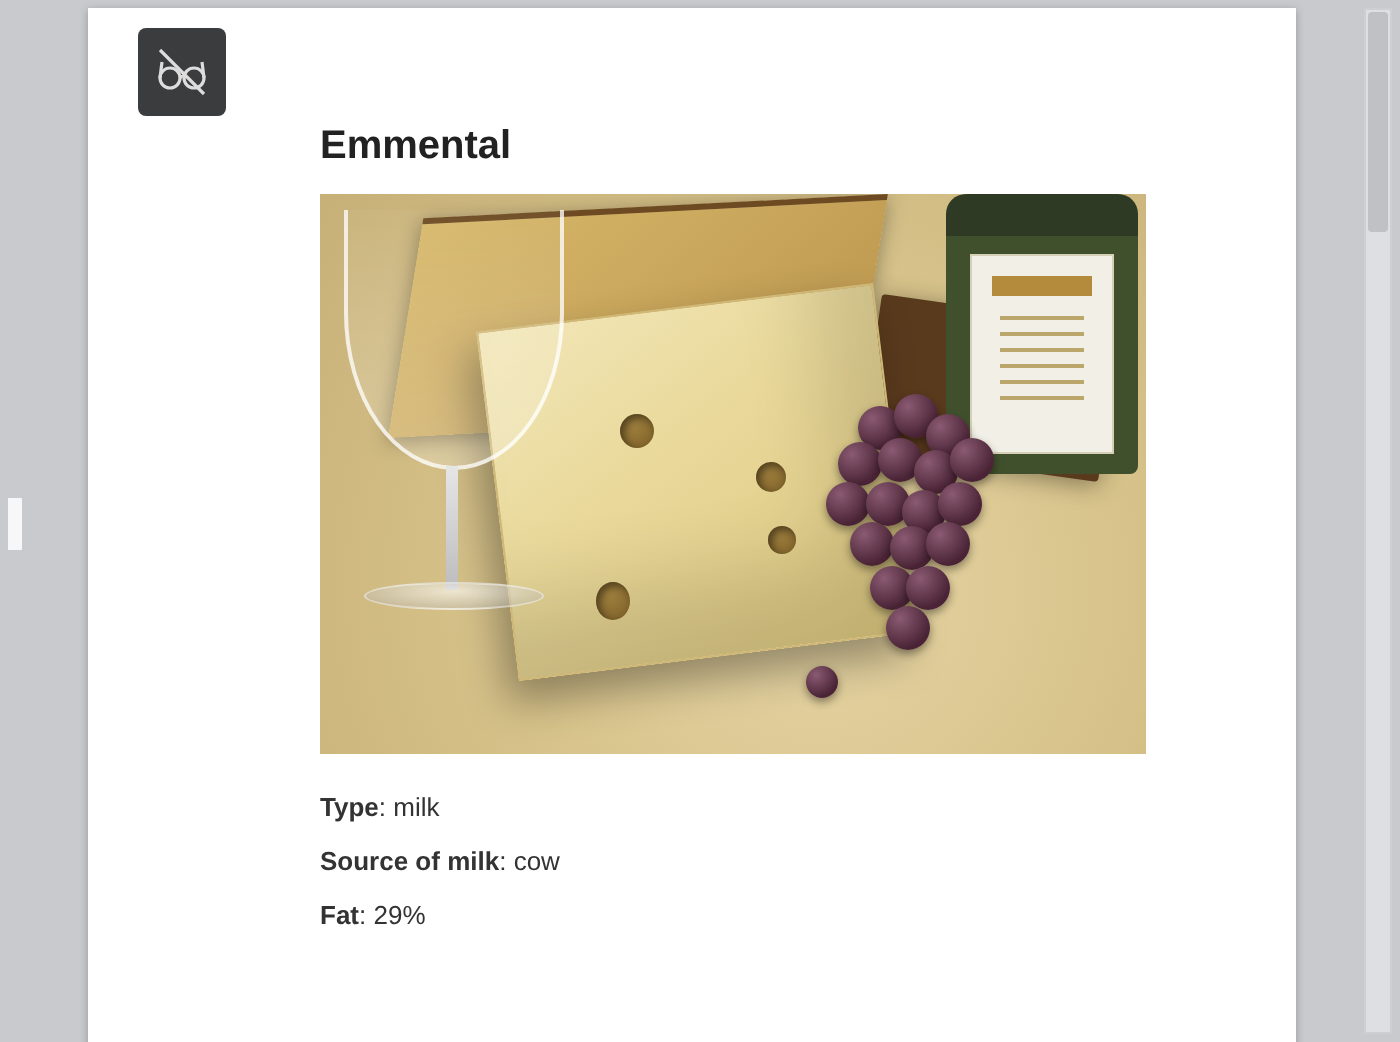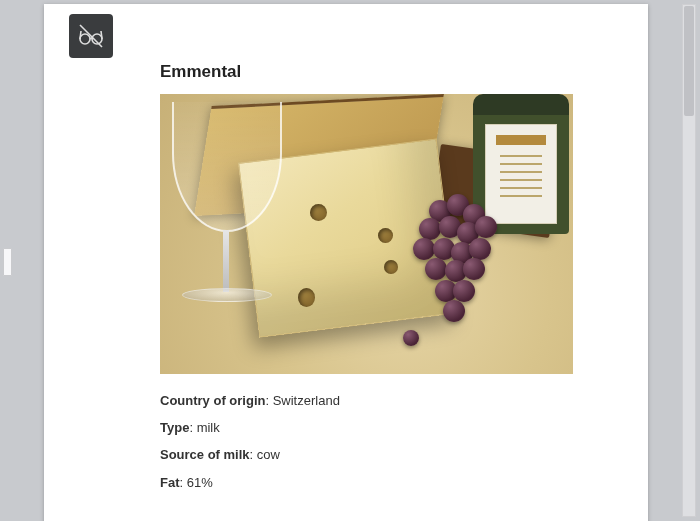--- a/index.html
+++ b/index.html
@@ -37,21 +37,21 @@
       background: #3a3c3e;
       border-radius: 4px;
       display: flex;
       align-items: center;
       justify-content: center;
       cursor: pointer;
       z-index: 5;
     }
     .toggle-btn svg { stroke: #ddd; }
     .title {
-      font-size: 17px;
+      font-size: 20px;
       font-weight: 700;
       color: #222;
       margin-bottom: 12px;
     }
     .photo {
       width: 413px;
       height: 280px;
       background: #d8c99a;
       position: relative;
       overflow: hidden;
@@ -197,30 +197,27 @@
       </div>
       <div class="glass">
           <div class="bowl"></div>
           <div class="stem"></div>
           <div class="foot"></div>
         </div>
     </div>
 
     <div class="props">
       <div class="prop">
-        <span class="label">Country of origin</span>: <span>Switzerland</span>
-      </div>
-      <div class="prop">
         <span class="label">Type</span>: <span>milk</span>
       </div>
       <div class="prop">
         <span class="label">Source of milk</span>: <span>cow</span>
       </div>
       <div class="prop">
-        <span class="label">Fat</span>: <span>61%</span>
+        <span class="label">Fat</span>: <span>29%</span>
       </div>
     </div>
   </div>
 
   <div class="toggle-btn">
     <svg width="30" height="30" viewBox="0 0 30 30" fill="none" stroke-width="1.6">
       <circle cx="9" cy="18" r="5"></circle>
       <circle cx="21" cy="18" r="5"></circle>
       <path d="M14 18 q1.5 -2 3 0"></path>
       <path d="M4 18 l1 -8 M26 18 l-1 -8"></path>

